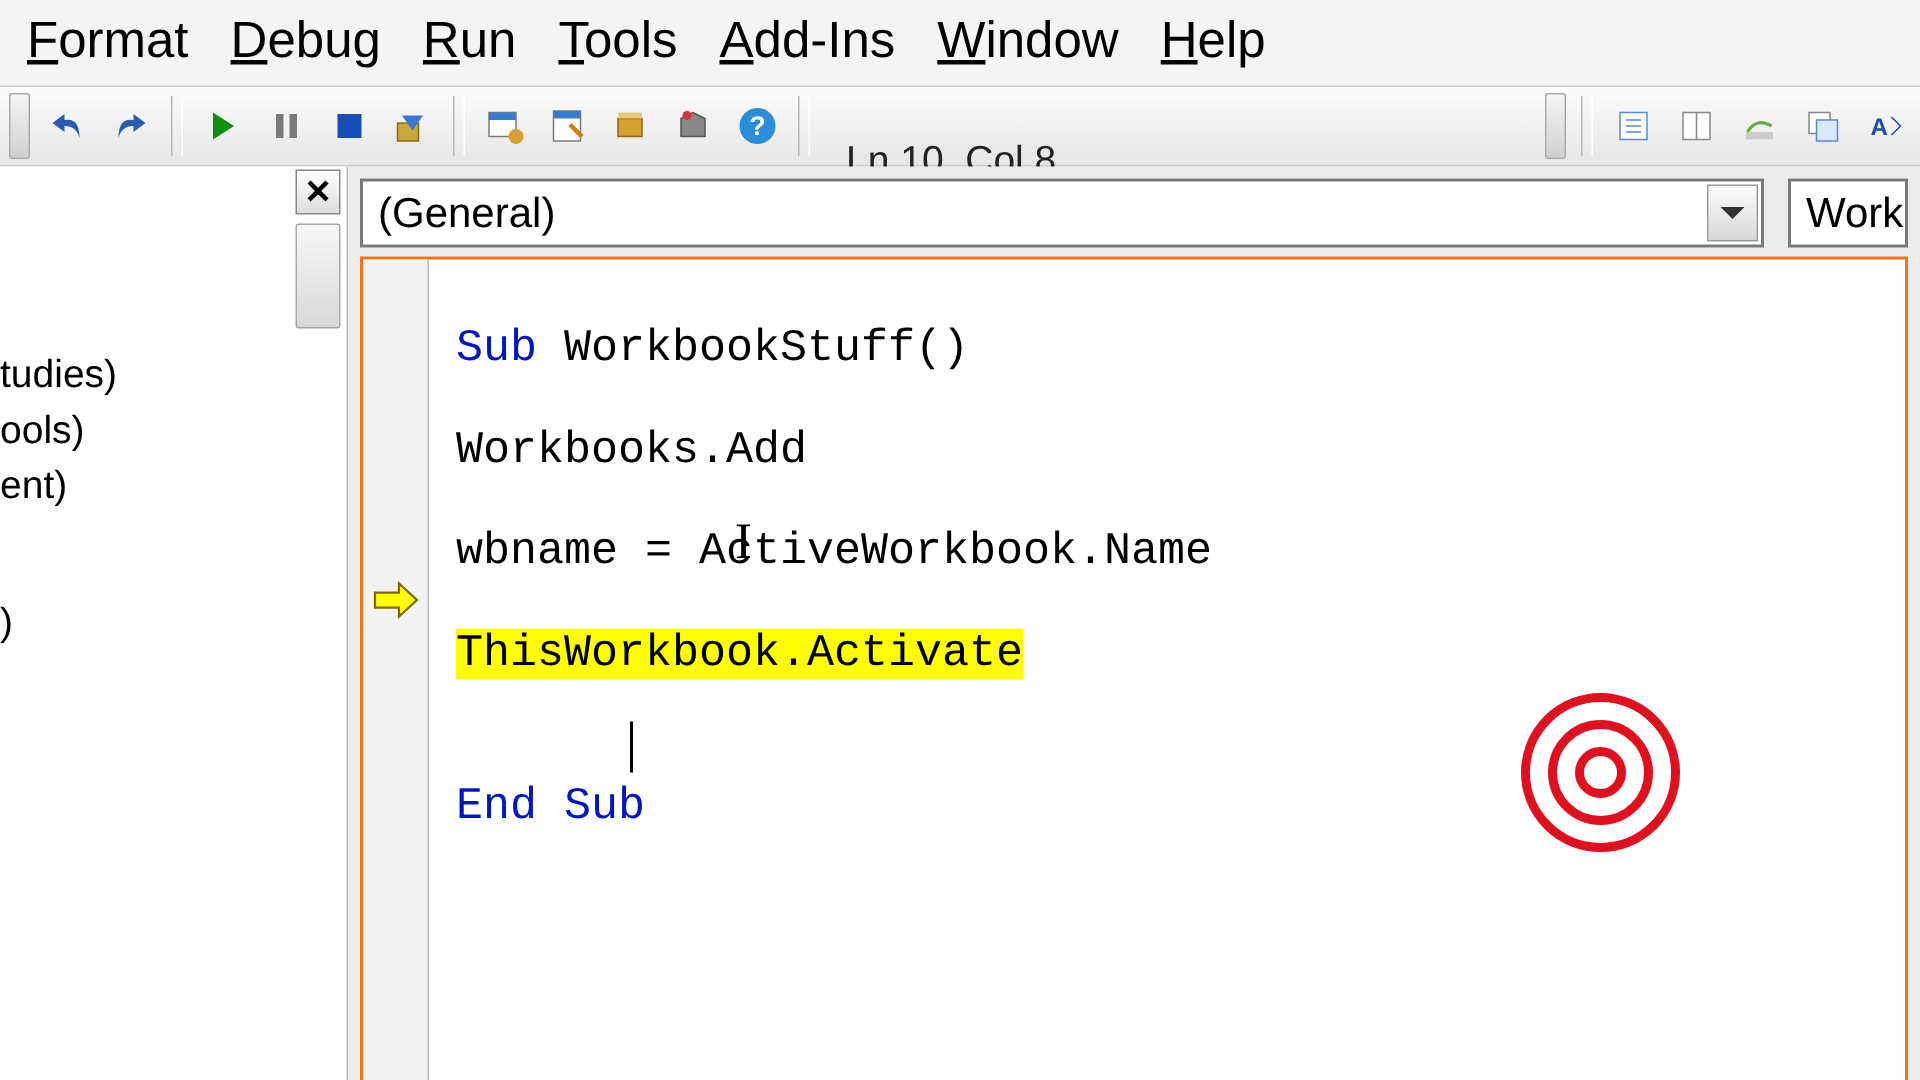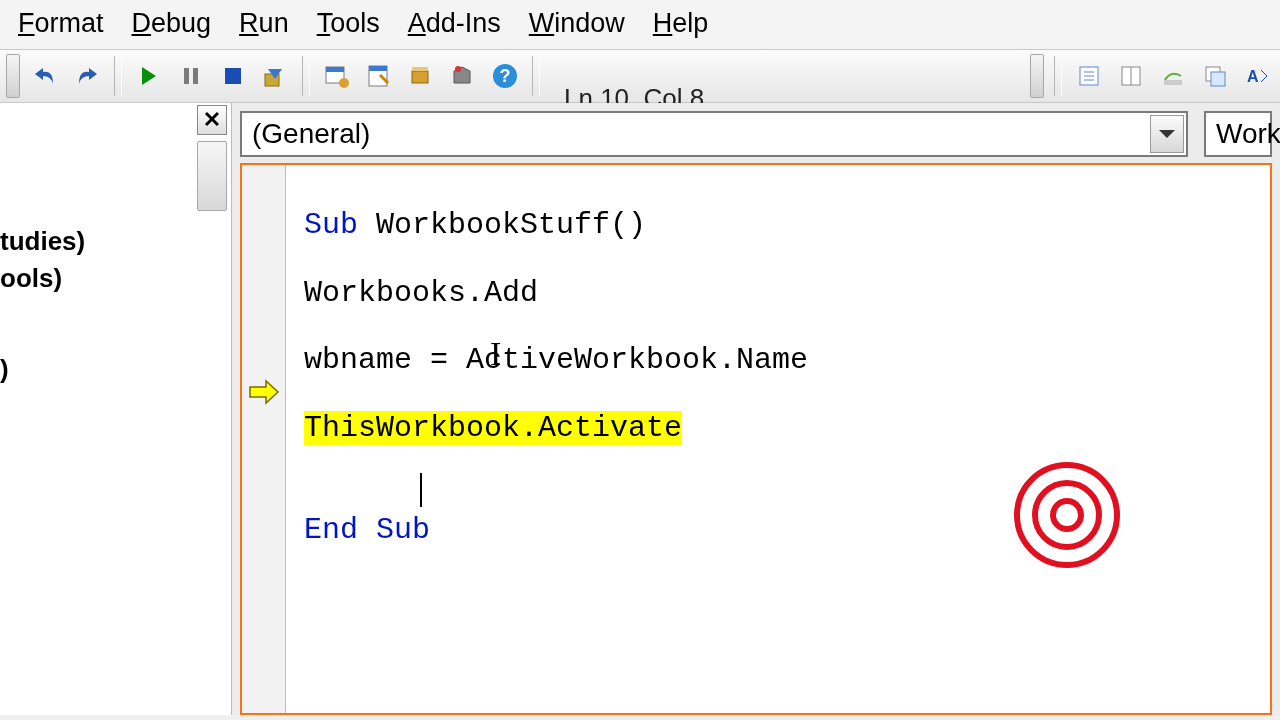--- a/index.html
+++ b/index.html
@@ -8,21 +8,21 @@
     background: #f0f0f0;
     width: 1280px;
     height: 720px;
     overflow: hidden;
     position: relative;
   }
   .menubar {
     display: flex;
     gap: 28px;
     padding: 8px 18px 10px 18px;
-    font-size: 27px;
+    font-size: 34px;
     background: #f4f4f4;
   }
   .menubar span { cursor: default; }
   .menubar span .ul { text-decoration: underline; }
   .toolbar {
     display: flex;
     align-items: center;
     height: 54px;
     border-top: 1px solid #c9c9c9;
     border-bottom: 1px solid #c9c9c9;
@@ -82,21 +82,21 @@
     border-radius:2px;
   }
   .side-content {
     padding-top: 120px;
     font-size: 26px;
     line-height: 1.35;
     white-space: nowrap;
     color:#000;
   }
   .side-title { font-weight: bold; padding-bottom: 28px; }
-  .side-list div { padding: 1px 0; font-weight: bold; }
+  .side-list div { padding: 1px 0; }
   .editor-wrap {
     flex:1;
     background:#ececec;
     padding: 8px 8px 0 8px;
     display:flex; flex-direction:column;
   }
   .combo-row {
     display:flex; gap:16px; margin-bottom:6px;
   }
   .combo {
@@ -286,34 +286,35 @@
 </div>
 
 <div class="main">
   <div class="sidebar">
     <div class="side-close">✕</div>
     <div class="side-bar-strip"></div>
     <div class="side-content">
       <div class="side-list">
         <div>tudies)</div>
         <div>ools)</div>
+        <div>ent)</div>
         <div style="height:54px"></div>
         <div>)</div>
         <div style="height:20px"></div>
       </div>
     </div>
   </div>
 
   <div class="editor-wrap">
     <div class="combo-row">
       <div class="combo" style="flex:1">
         <span>(General)</span>
         <div class="arrow"></div>
       </div>
-      <div class="combo" style="width:68px">
+      <div class="combo" style="width:80px">
         <span>Work</span>
       </div>
     </div>
 
     <div class="code-area">
       <div class="margin">
         <div class="arrow-ind" style="top:214px">
           <svg width="32" height="26" viewBox="0 0 32 26">
               <path d="M2 8 H18 V2 L30 13 L18 24 V18 H2 Z" fill="#ffff00" stroke="#7a6a00" stroke-width="1.5"></path>
             </svg>

